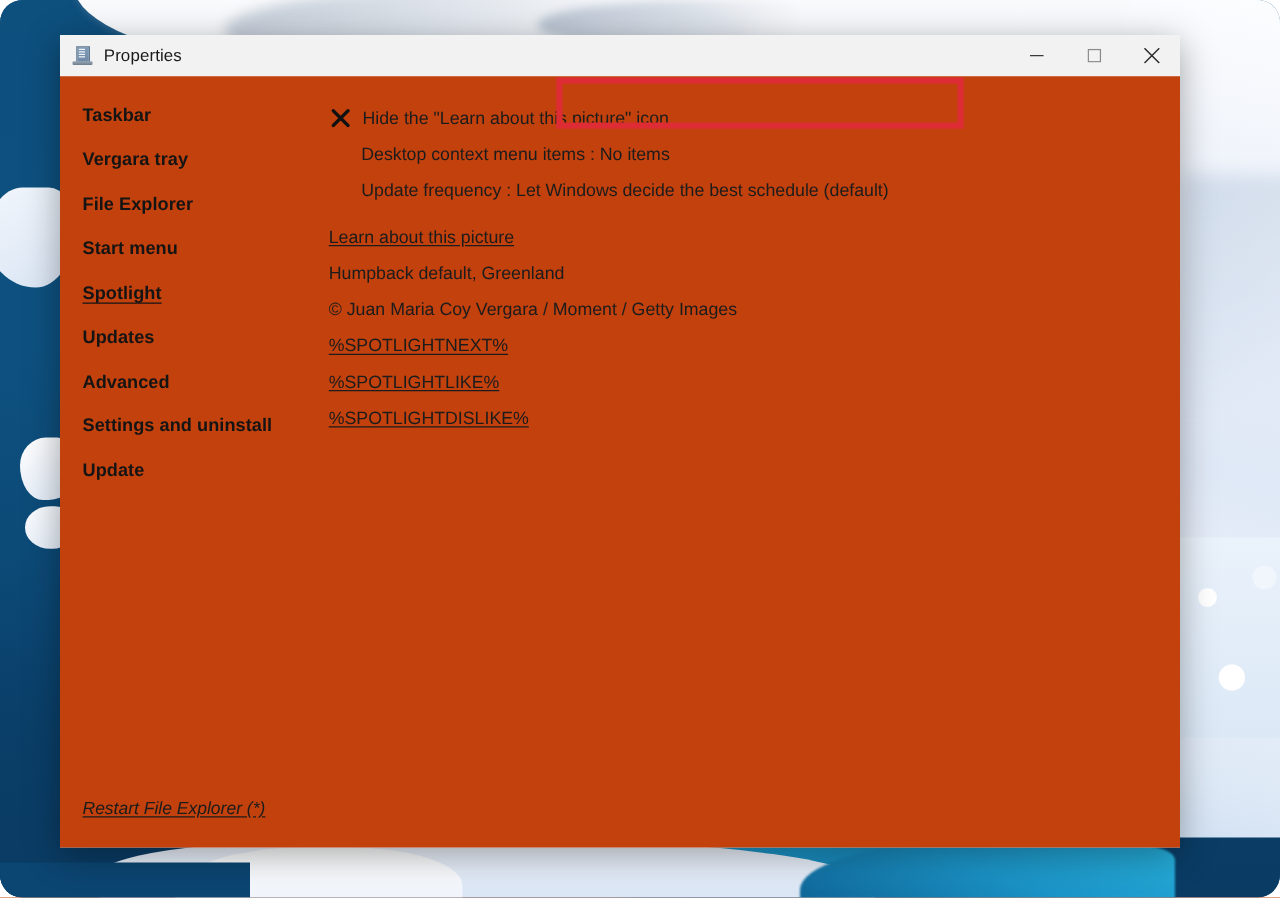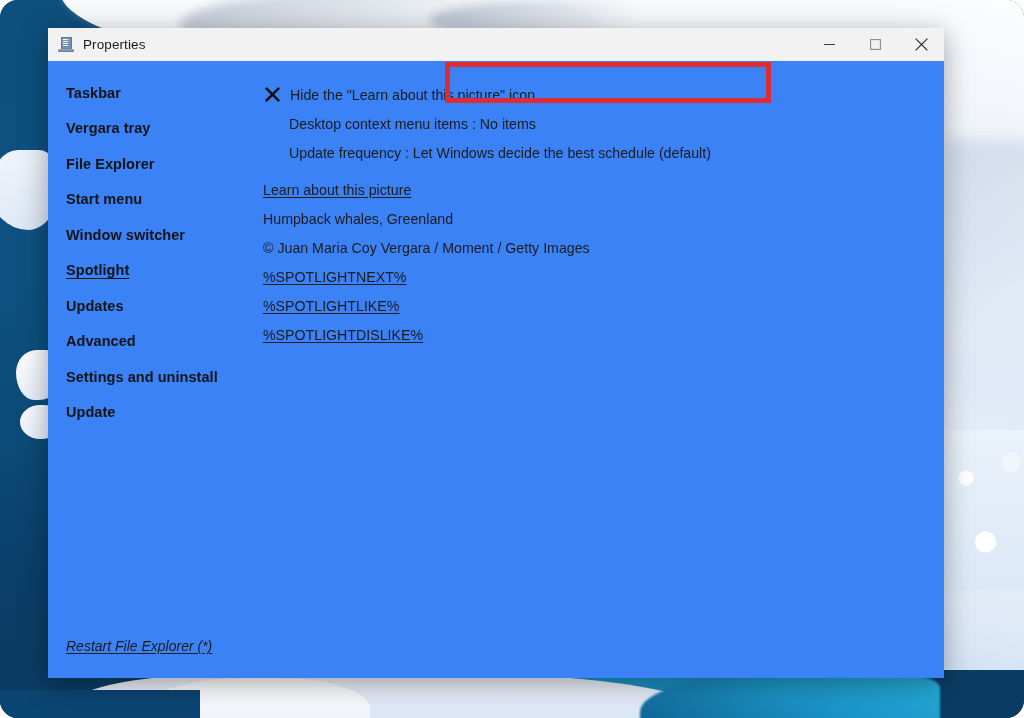--- a/index.html
+++ b/index.html
@@ -190,21 +190,21 @@
     display: flex; align-items: center; justify-content: center;
     flex: 0 0 auto;
   }
   .win-btn svg { display: block; }
 
   
   #window-body {
     flex: 1 1 auto;
     display: flex;
     position: relative;
-    background: #3b82f6;
+    background: #c2410c;
   }
 
   
   #sidebar {
     width: 200px;
     flex: 0 0 auto;
     padding-top: 14px;
     display: flex;
     flex-direction: column;
   }
@@ -341,23 +341,20 @@
         </div>
         <div class="nav-item">
           <span>Vergara tray</span>
         </div>
         <div class="nav-item">
           <span>File Explorer</span>
         </div>
         <div class="nav-item">
           <span>Start menu</span>
         </div>
-        <div class="nav-item">
-          <span>Window switcher</span>
-        </div>
         <div class="nav-item selected">
           <span>Spotlight</span>
         </div>
         <div class="nav-item">
           <span>Updates</span>
         </div>
         <div class="nav-item">
           <span>Advanced</span>
         </div>
         <div class="nav-item">
@@ -388,21 +385,21 @@
 
         <div class="row indented">
           <span class="plain">Update frequency : Let Windows decide the best schedule (default)</span>
         </div>
 
         <div id="link-block">
           <div class="row link-row">
             <span class="link">Learn about this picture</span>
           </div>
           <div class="row link-row">
-            <span class="plain">Humpback whales, Greenland</span>
+            <span class="plain">Humpback default, Greenland</span>
           </div>
           <div class="row link-row">
             <span class="plain">© Juan Maria Coy Vergara / Moment / Getty Images</span>
           </div>
           <div class="row link-row">
             <span class="link">%SPOTLIGHTNEXT%</span>
           </div>
           <div class="row link-row">
             <span class="link">%SPOTLIGHTLIKE%</span>
           </div>

